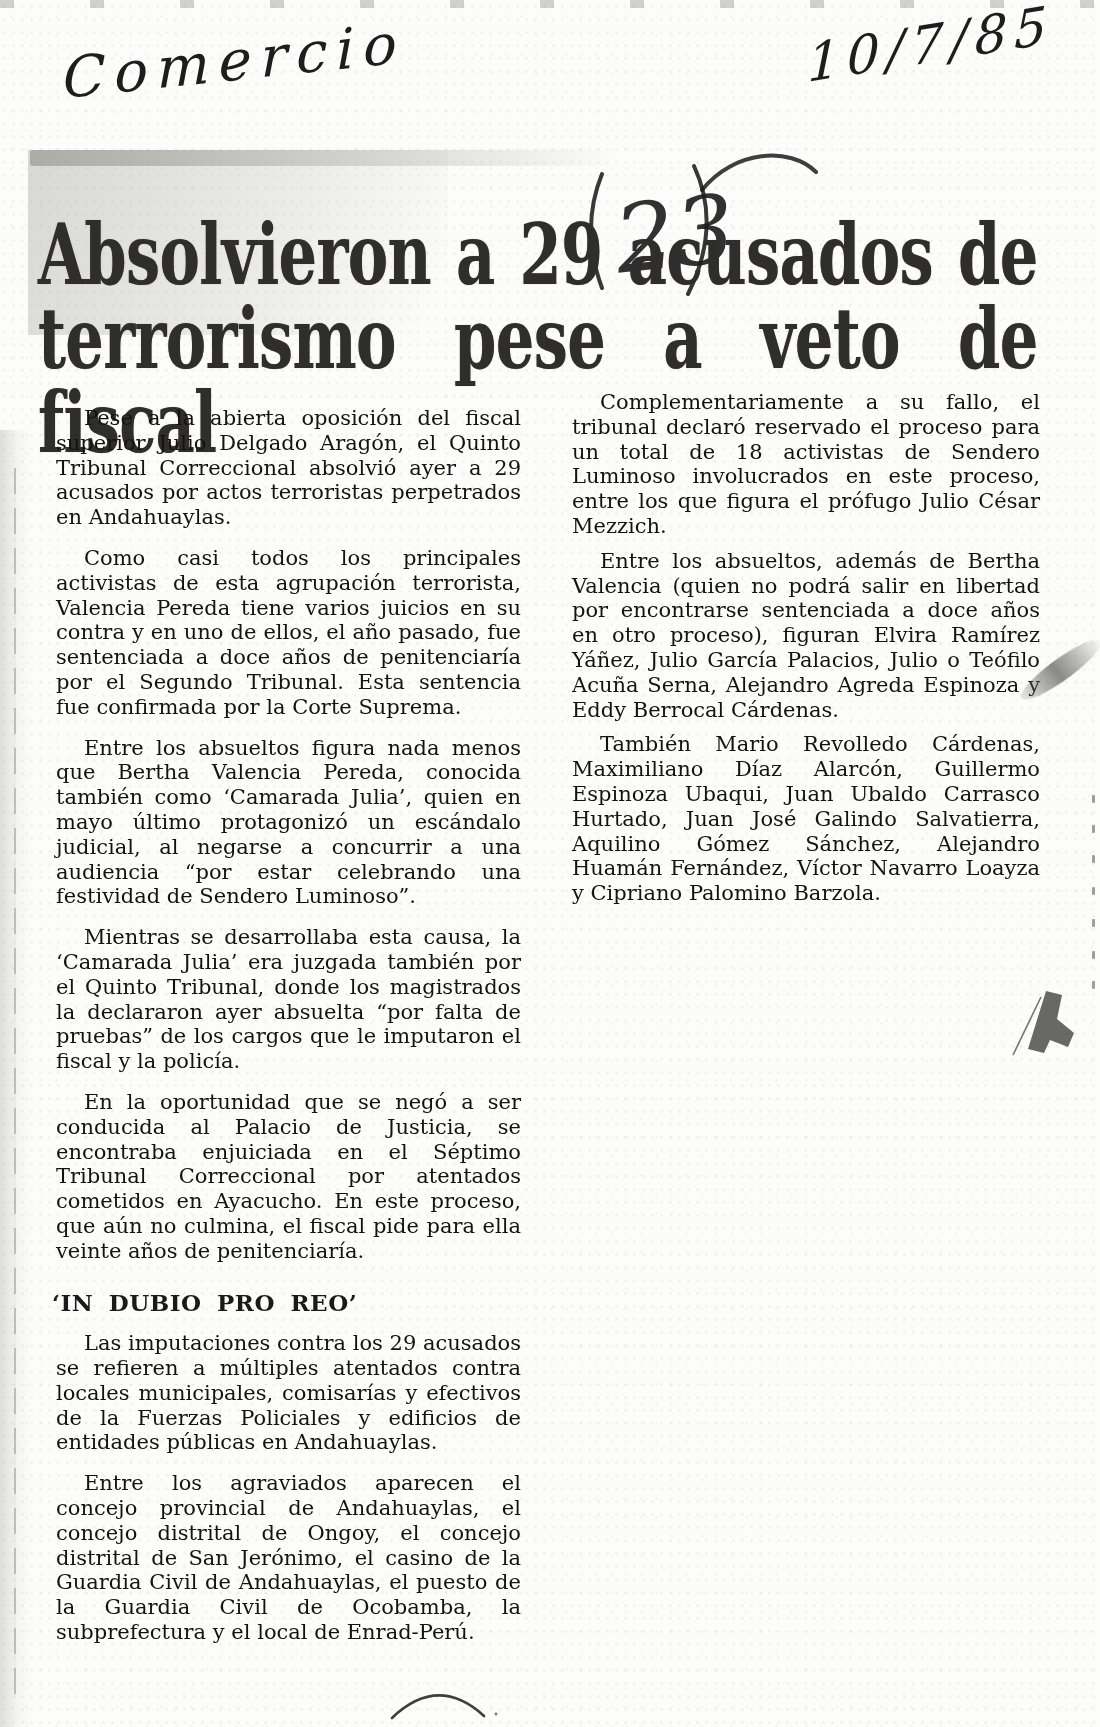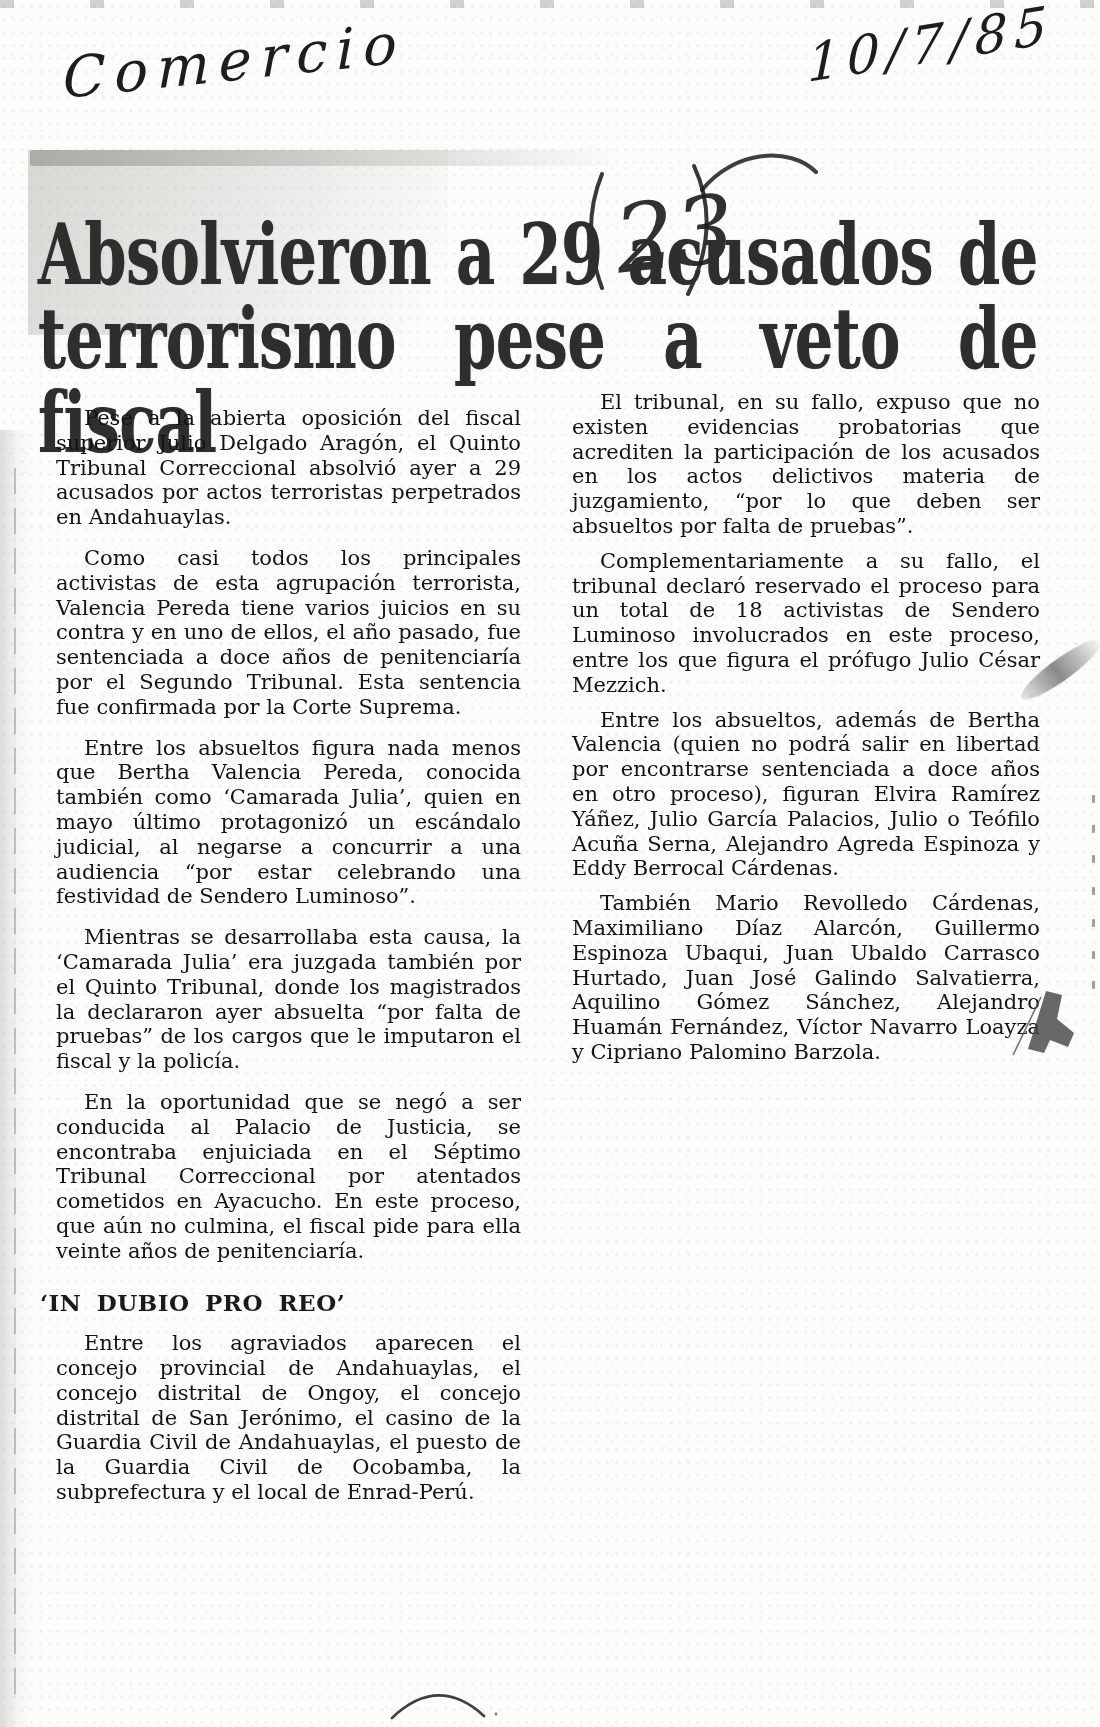--- a/index.html
+++ b/index.html
@@ -62,21 +62,21 @@
     position:absolute;left:40px;top:390px;width:1000px;
     display:flex;gap:35px;
   }
   .col{font-size:21px;line-height:24.8px;text-align:justify;color:#131313;}
   .col-left{width:497px;}
   .col-right{width:468px;}
   .col p{margin:16px;text-indent:28px;}
   .col-right p{margin:0 0 10px 0;}
   .subhead{
     font-weight:bold;font-size:23px;letter-spacing:.5px;word-spacing:7px;
-    margin:27px 0 15px 0;text-indent:0;color:#1a1a1a;
+    margin:27px 0 15px 12px;text-indent:0;color:#1a1a1a;
   }
   
   .ink-smudge-diagonal{
     position:absolute;left:1022px;top:688px;width:98px;height:22px;
     transform:rotate(-37deg);transform-origin:left center;
     background:linear-gradient(90deg, rgba(110,110,108,.15), rgba(88,88,86,.70) 45%, rgba(120,120,118,.25) 85%, transparent);
     border-radius:50% 60% 50% 60%;filter:blur(.6px);
   }
   .ink-blot{position:absolute;left:1000px;top:985px;width:90px;height:80px;}
   .edge-ticks{position:absolute;left:1090px;top:795px;width:6px;height:210px;}
@@ -111,24 +111,24 @@
   </div>
 
   <div class="body-cols">
     <div class="col col-left">
       <p>Pese a la abierta oposición del fiscal superior Julio Delgado Aragón, el Quinto Tribunal Correccional absolvió ayer a 29 acusados por actos terroristas perpetrados en Andahuaylas.</p>
       <p>Como casi todos los principales activistas de esta agrupación terrorista, Valencia Pereda tiene varios juicios en su contra y en uno de ellos, el año pasado, fue sentenciada a doce años de penitenciaría por el Segundo Tribunal. Esta sentencia fue confirmada por la Corte Suprema.</p>
       <p>Entre los absueltos figura nada menos que Bertha Valencia Pereda, conocida también como ‘Camarada Julia’, quien en mayo último protagonizó un escándalo judicial, al negarse a concurrir a una audiencia “por estar celebrando una festividad de Sendero Luminoso”.</p>
       <p>Mientras se desarrollaba esta causa, la ‘Camarada Julia’ era juzgada también por el Quinto Tribunal, donde los magistrados la declararon ayer absuelta “por falta de pruebas” de los cargos que le imputaron el fiscal y la policía.</p>
       <p>En la oportunidad que se negó a ser conducida al Palacio de Justicia, se encontraba enjuiciada en el Séptimo Tribunal Correccional por atentados cometidos en Ayacucho. En este proceso, que aún no culmina, el fiscal pide para ella veinte años de penitenciaría.</p>
       <div class="subhead">‘IN DUBIO PRO REO’</div>
+      <p>Las imputaciones contra los 29 acusados se refieren a múltiples atentados contra locales municipales, comisarías y efectivos de la Fuerzas Policiales y edificios de entidades públicas en Andahuaylas.</p>
       <p>Entre los agraviados aparecen el concejo provincial de Andahuaylas, el concejo distrital de Ongoy, el concejo distrital de San Jerónimo, el casino de la Guardia Civil de Andahuaylas, el puesto de la Guardia Civil de Ocobamba, la subprefectura y el local de Enrad-Perú.</p>
     </div>
     <div class="col col-right">
-      <p>El tribunal, en su fallo, expuso que no existen evidencias probatorias que acrediten la participación de los acusados en los actos delictivos materia de juzgamiento, “por lo que deben ser absueltos por falta de pruebas”.</p>
       <p>Complementariamente a su fallo, el tribunal declaró reservado el proceso para un total de 18 activistas de Sendero Luminoso involucrados en este proceso, entre los que figura el prófugo Julio César Mezzich.</p>
       <p>Entre los absueltos, además de Bertha Valencia (quien no podrá salir en libertad por encontrarse sentenciada a doce años en otro proceso), figuran Elvira Ramírez Yáñez, Julio García Palacios, Julio o Teófilo Acuña Serna, Alejandro Agreda Espinoza y Eddy Berrocal Cárdenas.</p>
       <p>También Mario Revolledo Cárdenas, Maximiliano Díaz Alarcón, Guillermo Espinoza Ubaqui, Juan Ubaldo Carrasco Hurtado, Juan José Galindo Salvatierra, Aquilino Gómez Sánchez, Alejandro Huamán Fernández, Víctor Navarro Loayza y Cipriano Palomino Barzola.</p>
     </div>
   </div>
 
   <div class="ink-smudge-diagonal"></div>
 
   <div class="ink-blot">
     <svg width="90" height="80" viewBox="0 0 90 80">

